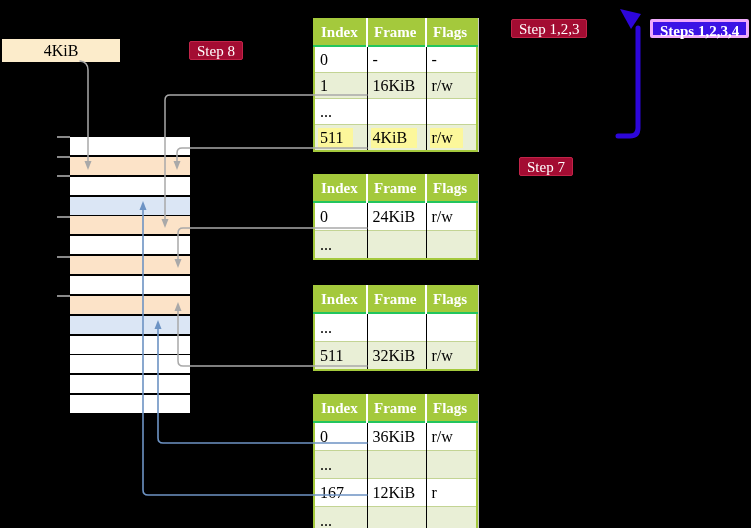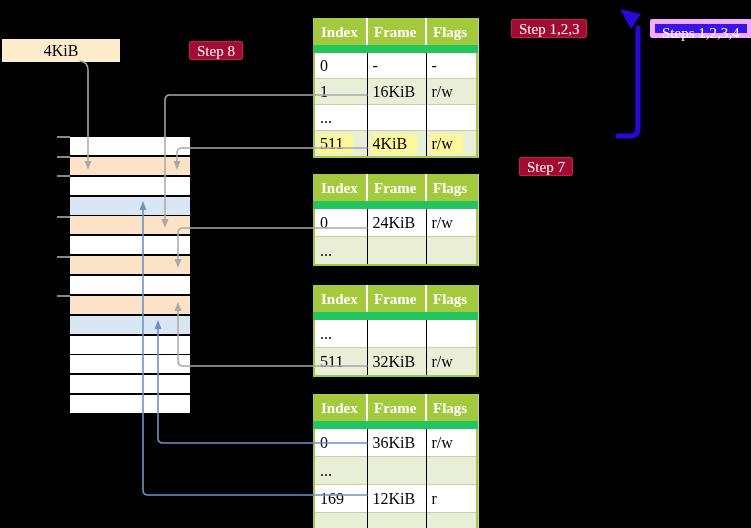--- a/index.html
+++ b/index.html
@@ -36,37 +36,37 @@
   #frame-box{
     position:absolute;left:2px;top:39px;width:118px;height:23px;line-height:23px;
     background:var(--box-cream);color:#000;font-size:16px;text-align:center;z-index:2;
   }
   
   .label{
     position:absolute;height:19px;line-height:18px;padding:0 7px;color:#fff;
     font-size:15px;border-radius:2px;z-index:3;box-sizing:border-box;white-space:nowrap;
   }
   .label.red{background:var(--label-red);border:1px solid var(--label-red-border);}
-  .label.blue{background:var(--label-blue);border:5px solid #f0abfc;}
+  .label.blue{background:var(--label-blue);border:3px solid #f0abfc;font-weight:bold;}
   #lbl-step0{left:189px;top:41px;}
   #lbl-steps123{left:511px;top:19px;}
   #lbl-steps1234{left:650px;top:19px;}
   #lbl-step4{left:519px;top:157px;}
   
   .ptable{
     position:absolute;left:313px;border-collapse:collapse;table-layout:fixed;
     background:#fff;border:2px solid var(--table-green);z-index:2;
     box-shadow:1px 0 0 #c8c8c8;
   }
   .ptable th{
     background:var(--table-green);color:#fff;font-weight:bold;font-size:15px;
     text-align:left;padding:0 0 0 6px;height:25px;border-right:2px solid #fff;
     font-family:"Liberation Serif","DejaVu Serif",serif;
   }
-  .ptable thead tr{border-bottom:8px solid #22c55e;}
+  .ptable thead tr{border-bottom:2px solid #22c55e;}
   .ptable td{
     font-size:16px;color:#000;padding:0 0 0 5px;border-right:1px solid #000;
     overflow:hidden;white-space:nowrap;
   }
   .ptable th:last-child,.ptable td:last-child{border-right:none;}
   .ptable tbody tr + tr{border-top:1px solid var(--row-border-green);}
   .ptable tbody tr.g{background:var(--row-green);}
   #table1{top:18px;} #table1 td{height:25px;}
   #table2{top:174px;} #table2 td{height:27px;}
   #table3{top:285px;} #table3 td{height:27px;}
@@ -228,21 +228,21 @@
         <td>0</td>
         <td>36KiB</td>
         <td>r/w</td>
       </tr>
       <tr class="g">
         <td>...</td>
         <td></td>
         <td></td>
       </tr>
       <tr>
-        <td>169</td>
+        <td>167</td>
         <td>12KiB</td>
         <td>r</td>
       </tr>
       <tr class="g">
         <td>...</td>
         <td></td>
         <td></td>
       </tr>
     </tbody>
   </table>

